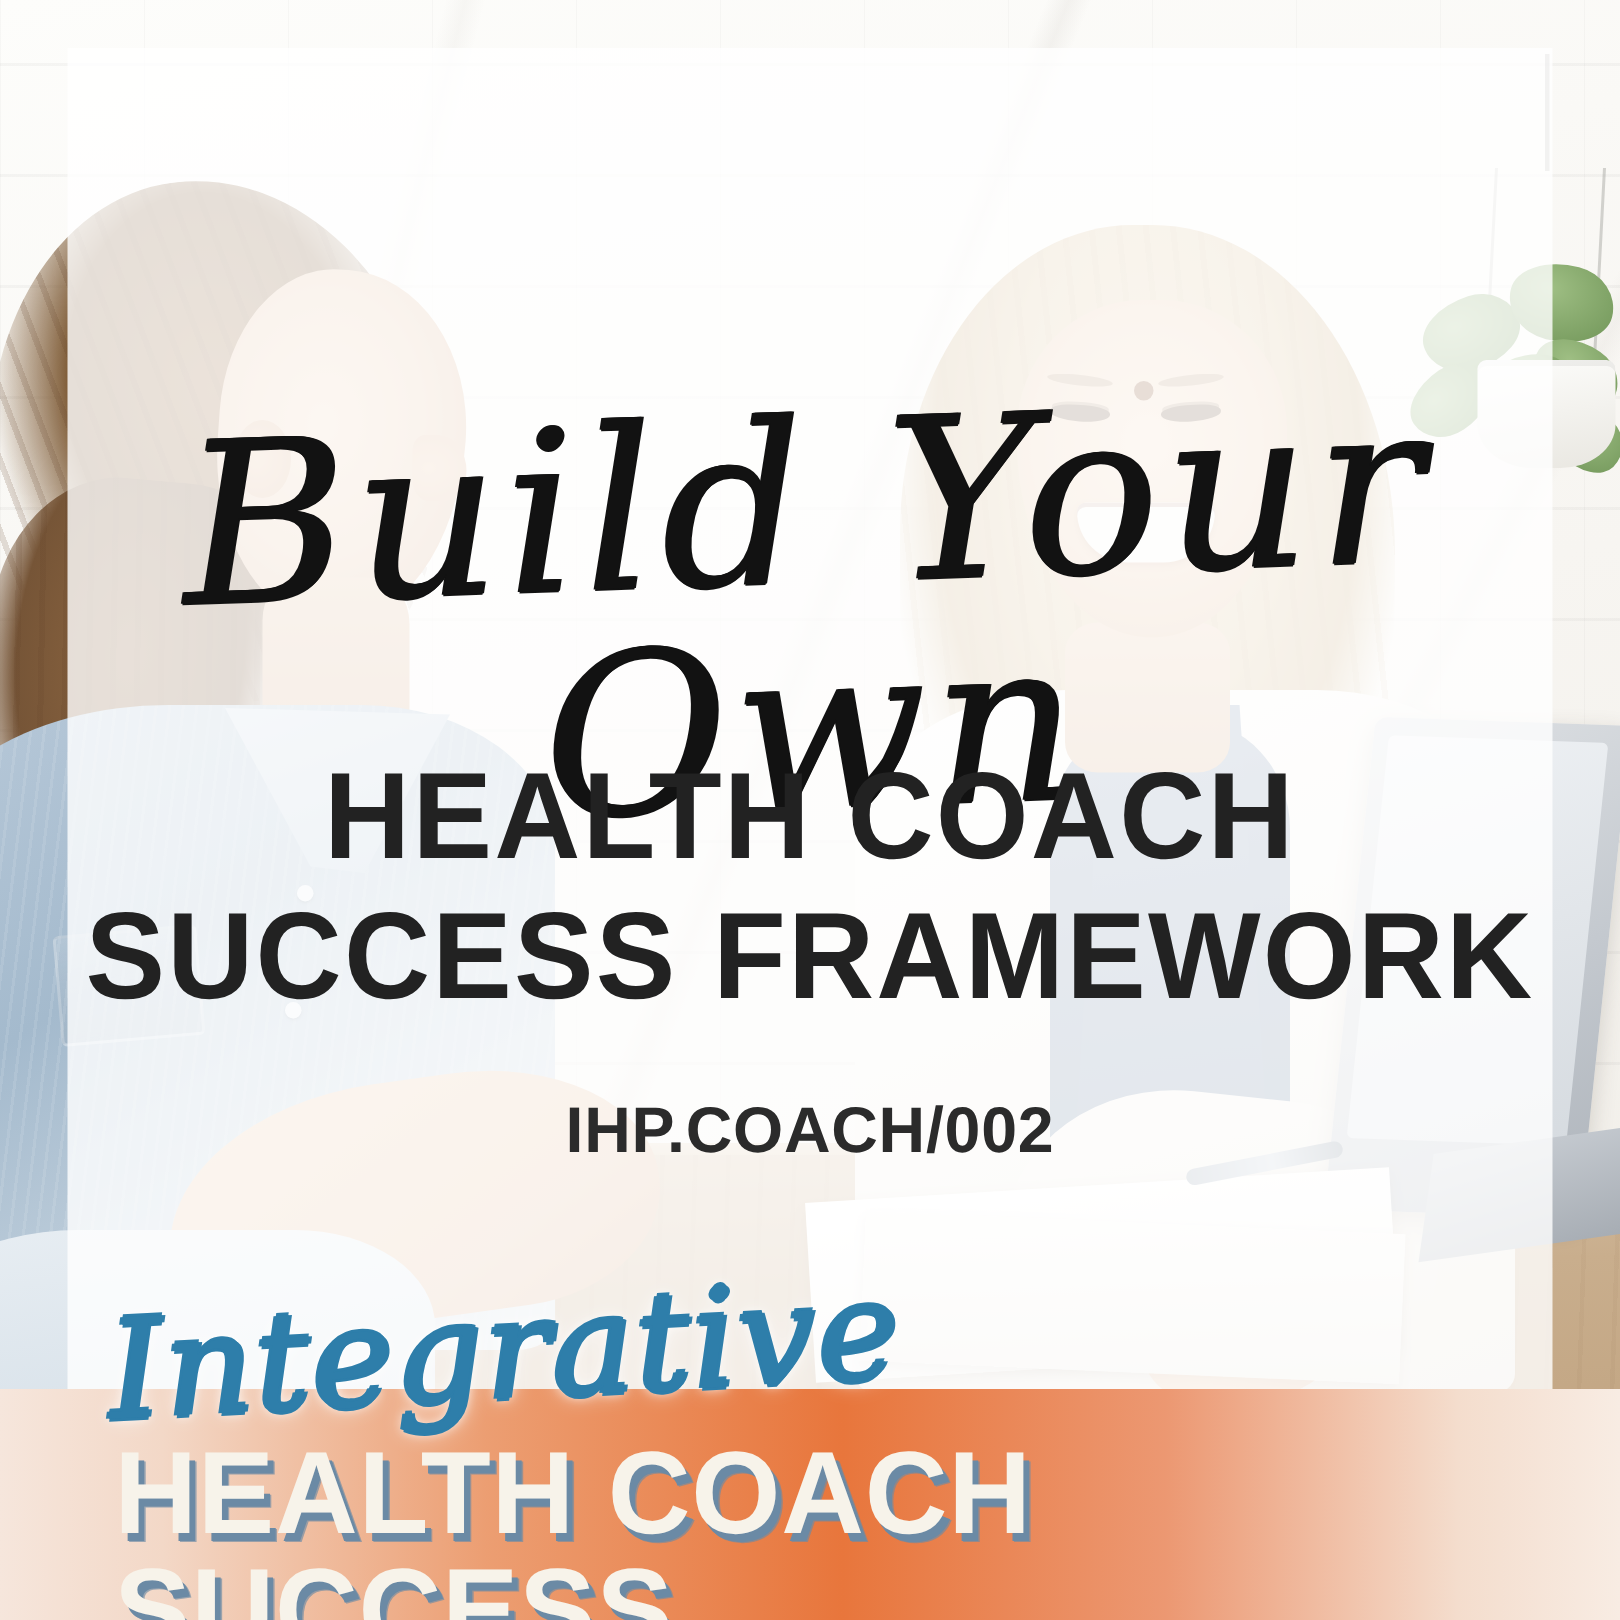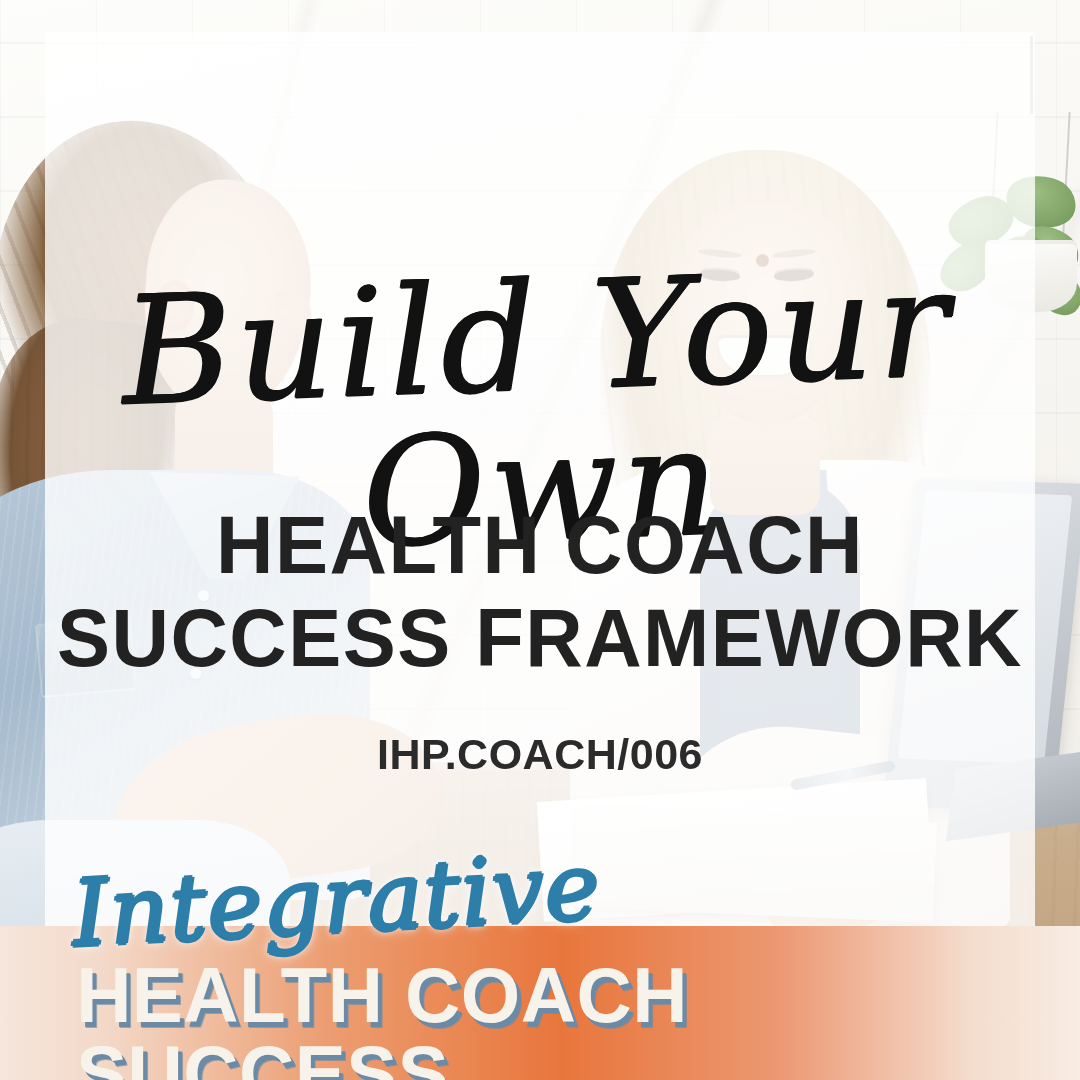--- a/index.html
+++ b/index.html
@@ -398,21 +398,21 @@
 
   <div class="veil"></div>
 
   <div class="script-main">Build Your Own</div>
 
   <div class="title-block">
     <div class="title-line">HEALTH COACH</div>
     <div class="title-line">SUCCESS FRAMEWORK</div>
   </div>
 
-  <div class="episode">IHP.COACH/006</div>
+  <div class="episode">IHP.COACH/002</div>
 
   <div class="brandbar"></div>
 
   <div class="brand-main">HEALTH COACH SUCCESS</div>
 
   <div class="brand-script">Integrative</div>
 
 </div>
 
 </body></html>

